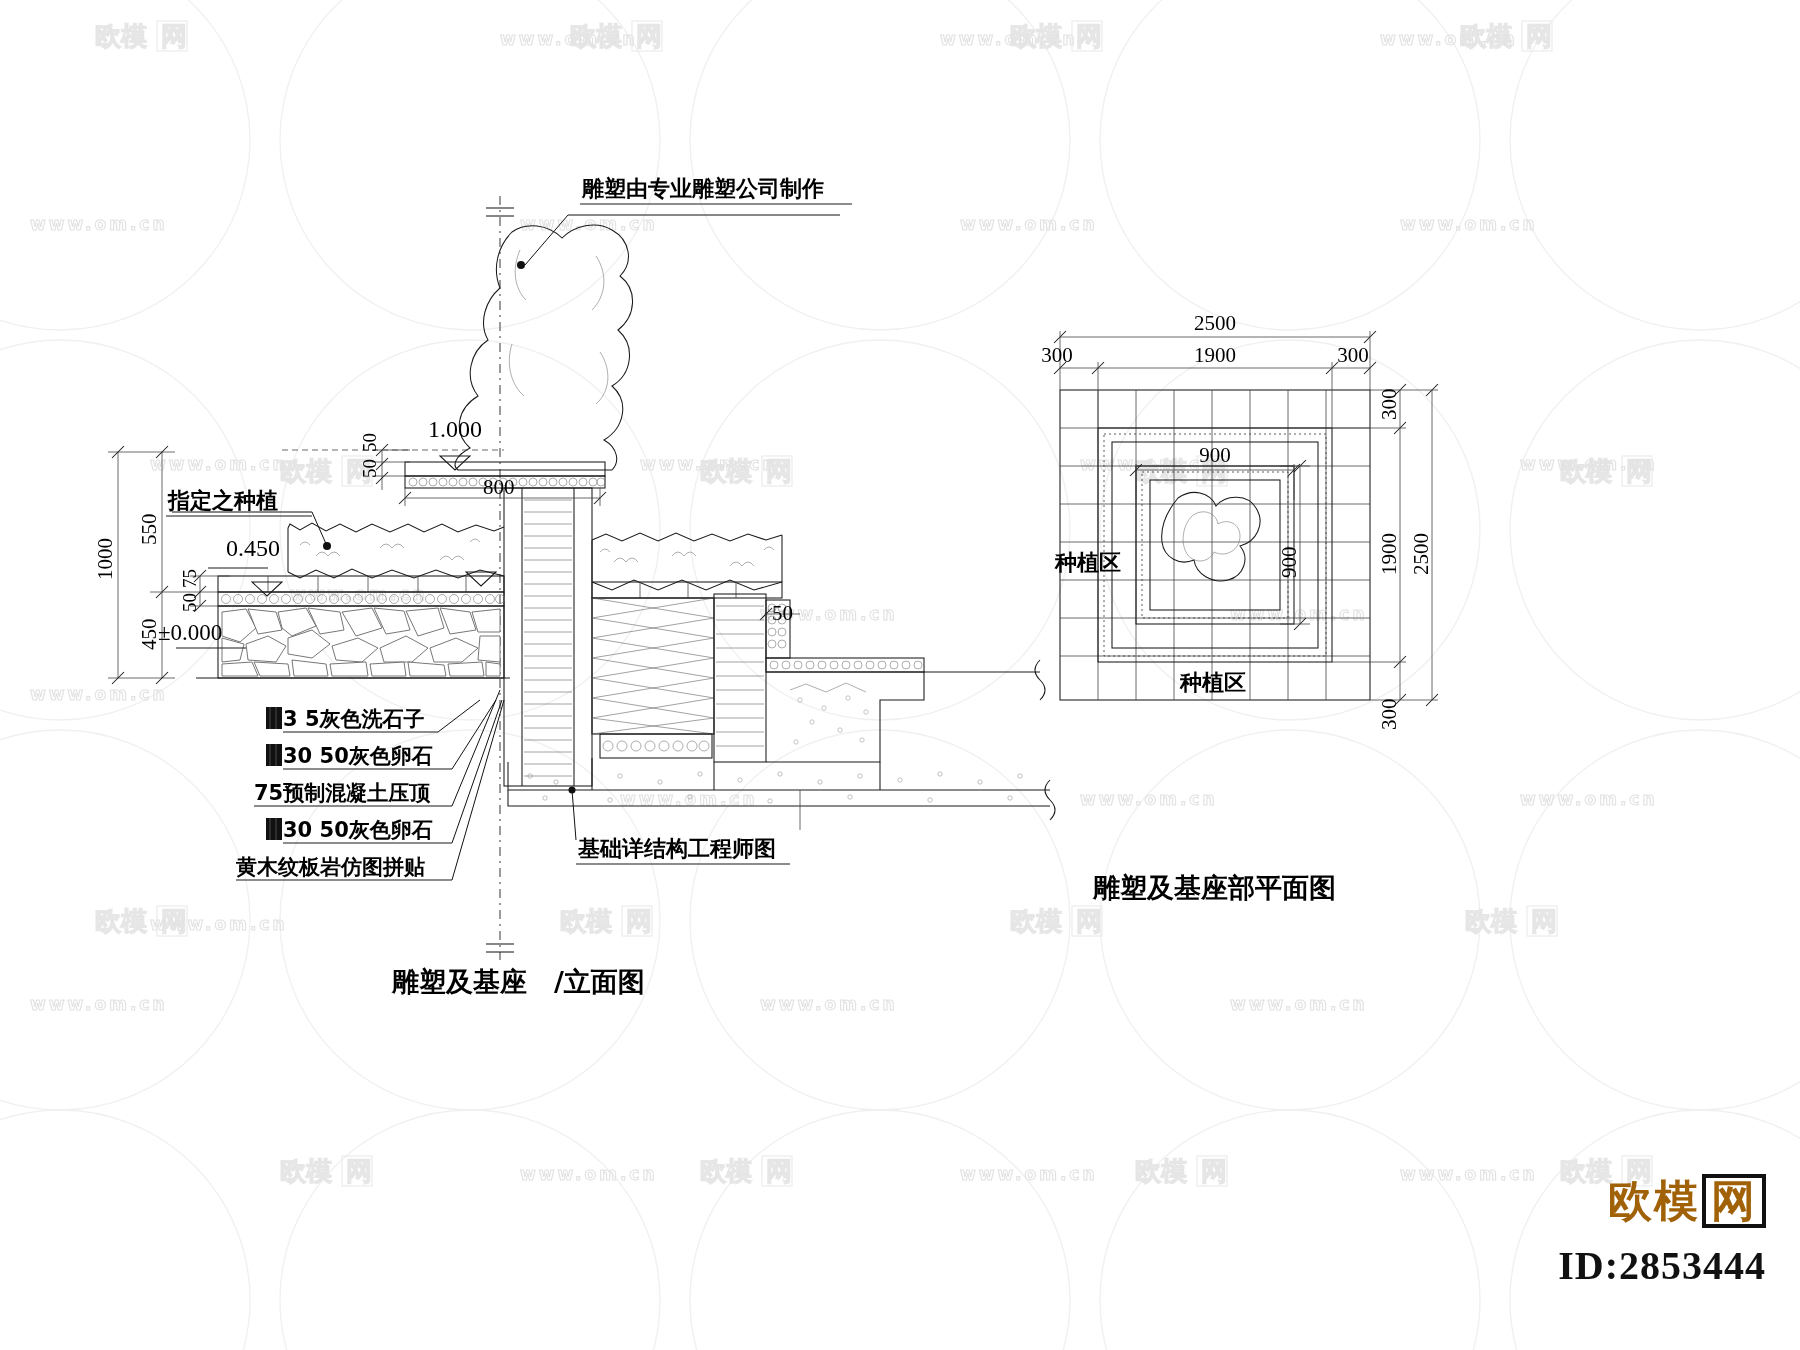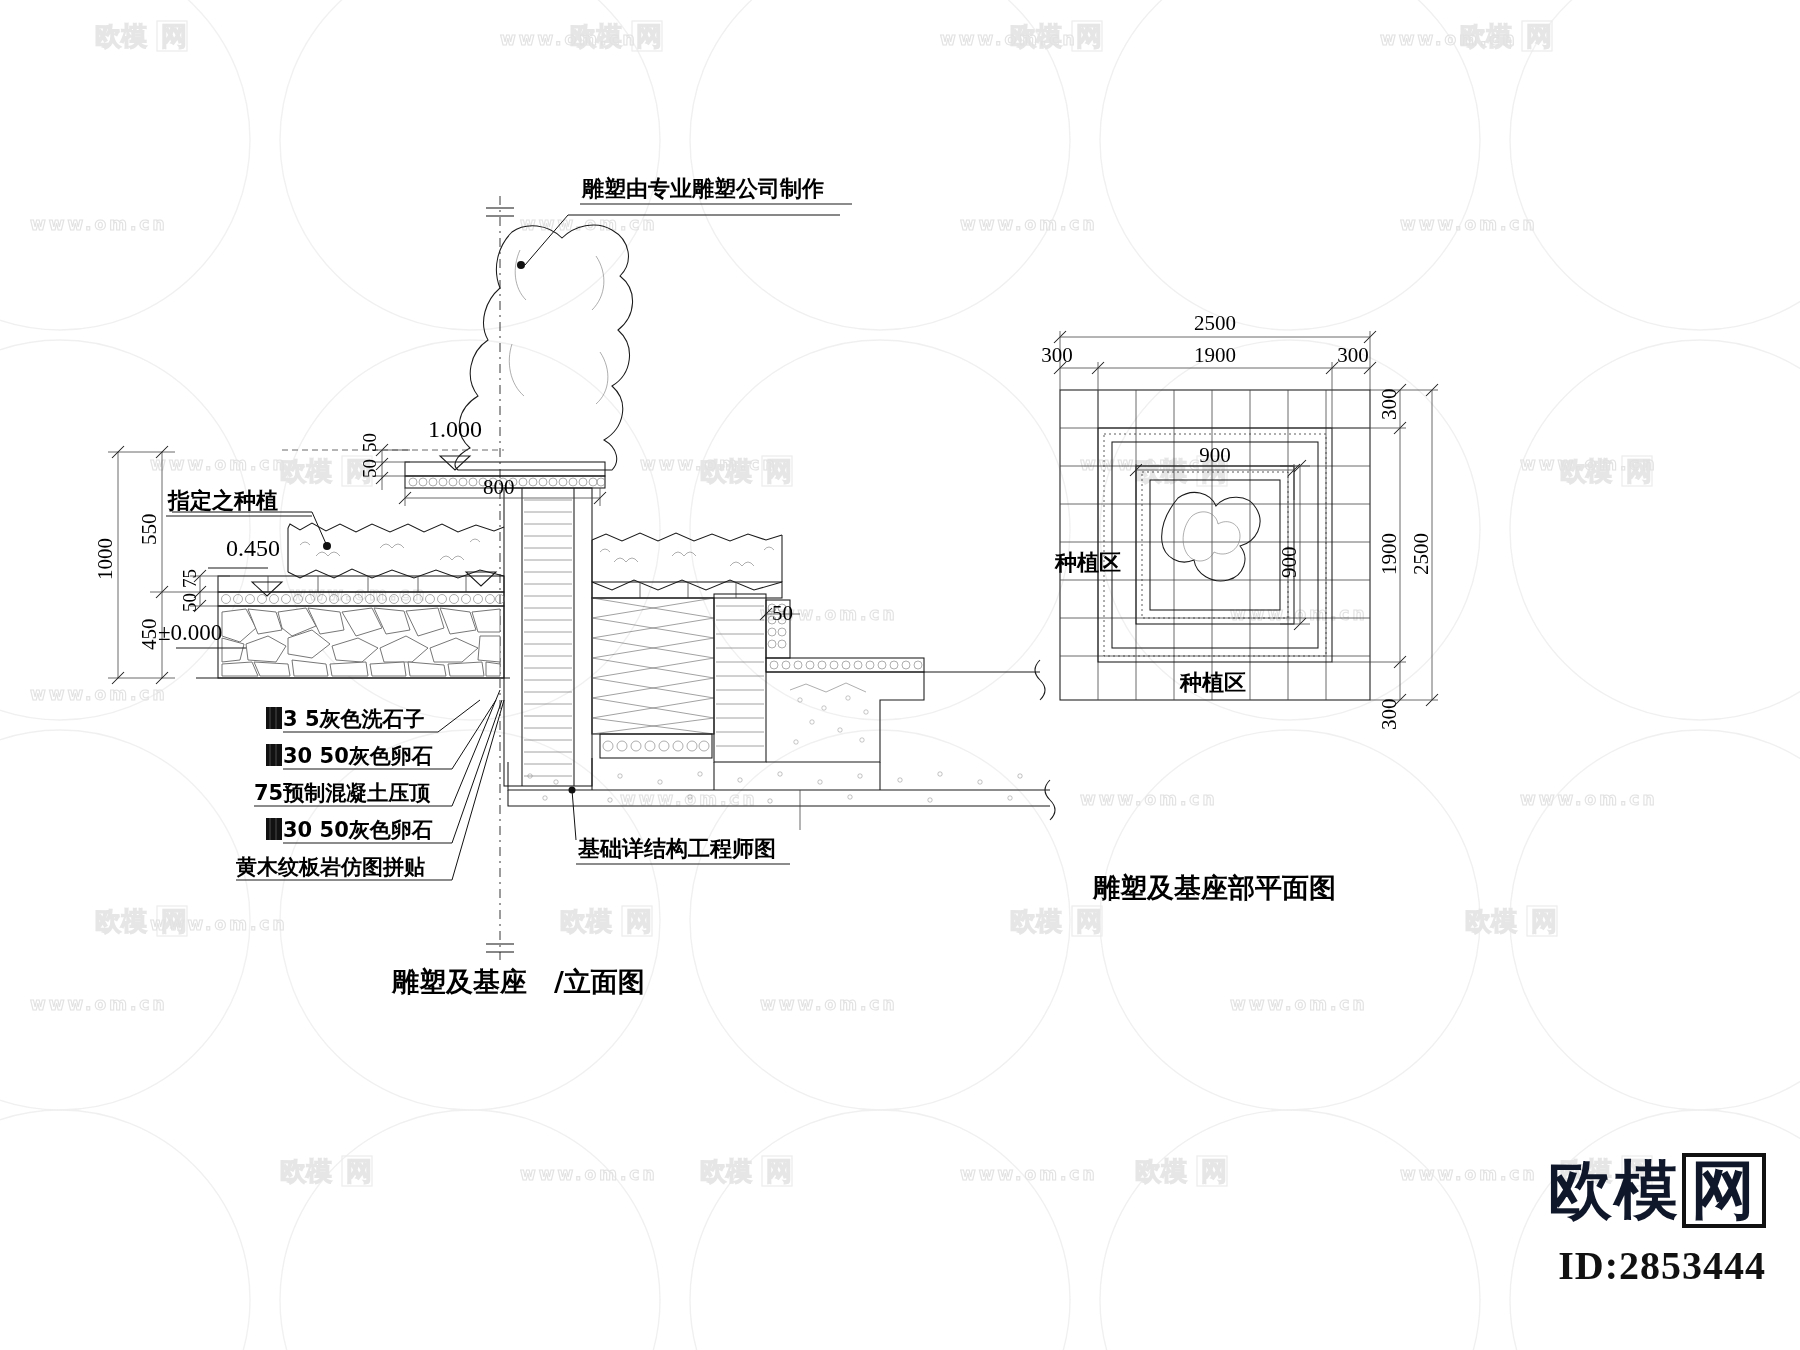--- a/index.html
+++ b/index.html
@@ -43,21 +43,21 @@
   .t-note{font-size:22px;font-weight:700;}
   .t-legend{font-size:21px;font-weight:700;}
   .t-title{font-size:27px;font-weight:700;}
 
   
   .brand{
     position:absolute;right:34px;bottom:52px;text-align:right;
   }
   .brand-logo{
     font-family:"DejaVu Sans",sans-serif;
-    font-size:64px;font-weight:700;color:#0f172a;letter-spacing:2px;
+    font-size:44px;font-weight:700;color:#a16207;letter-spacing:2px;
     line-height:1.05;
   }
   .brand-logo .boxed{
     display:inline-block;border:4px solid #111;padding:0 5px;margin-left:2px;
   }
   .brand-id{
     font-family:"Liberation Serif","DejaVu Serif",serif;
     font-size:40px;color:#111;margin-top:14px;letter-spacing:1px;font-weight:bold;
   }
 </style>

